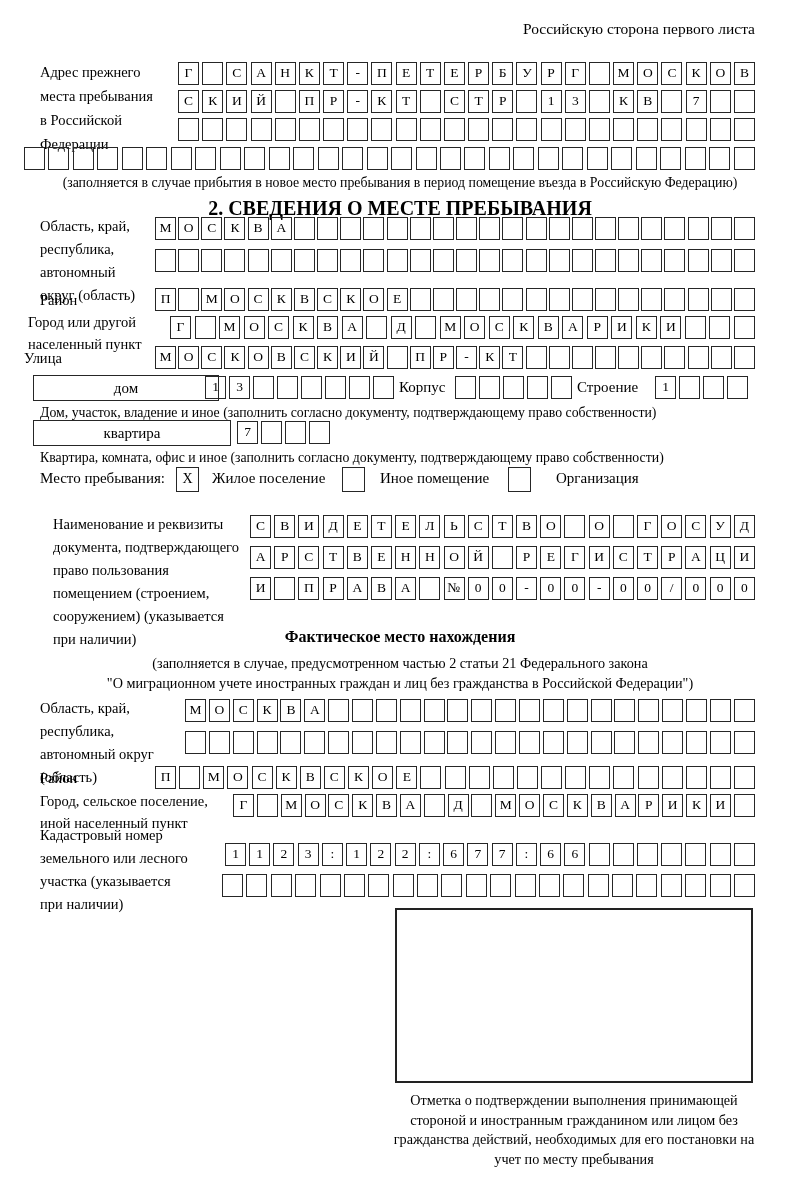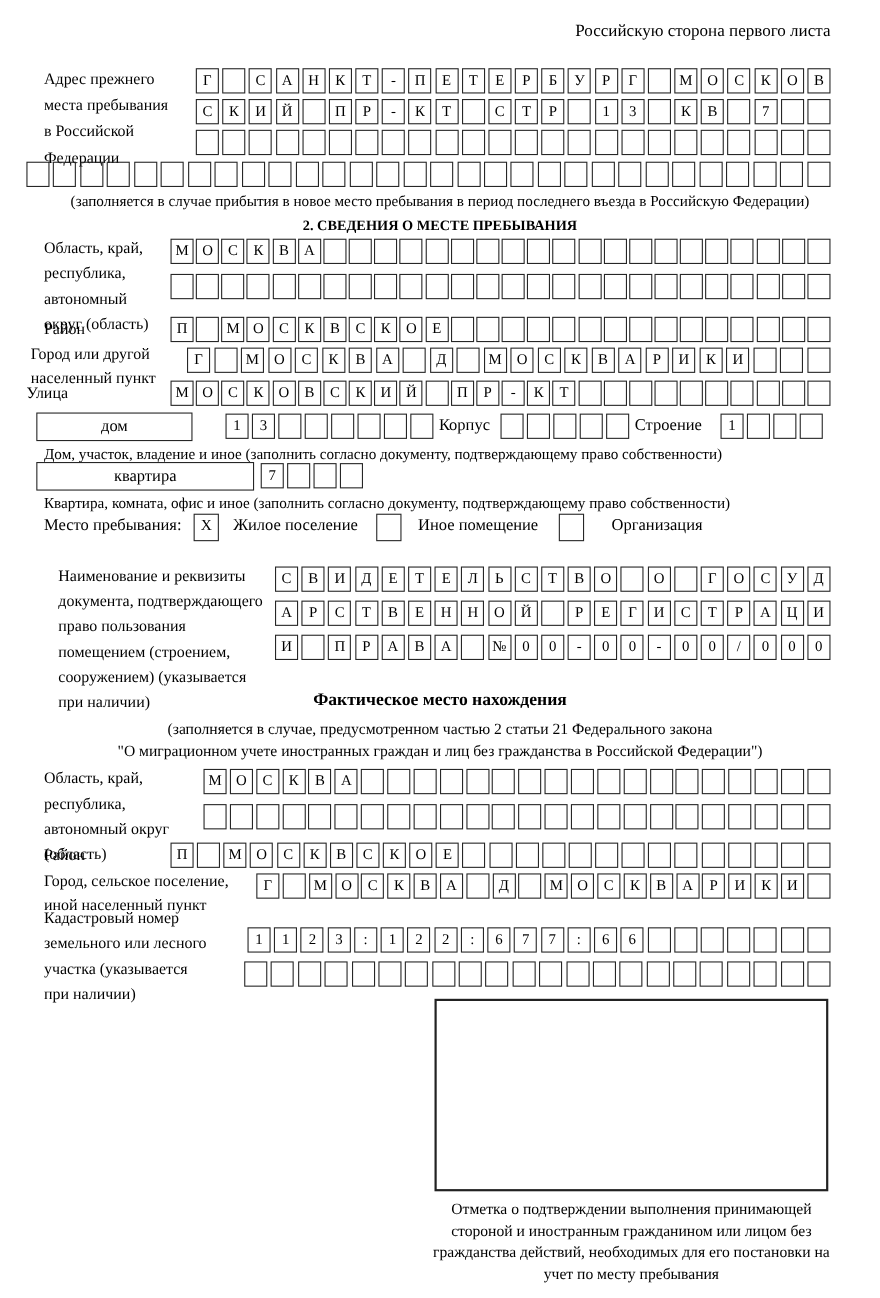--- a/index.html
+++ b/index.html
@@ -3,21 +3,21 @@
 <meta charset="utf-8">
 <style>
   html,body{margin:0;padding:0;background:#ffffff;}
   .page{position:relative;width:800px;height:1180px;background:#fff;color:#000;
         font-family:"Liberation Serif","DejaVu Serif",serif;overflow:hidden;}
   .abs{position:absolute;}
   .flabel{font-size:14.5px;line-height:23px;white-space:pre-line;}
   .hdr{font-size:15.5px;}
   .note{font-size:13.8px;}
   .note-c{text-align:center;left:0;right:0;}
-  .h-bold{font-weight:bold;text-align:center;left:0;right:0;font-size:13px;}
+  .h-bold{font-weight:bold;text-align:center;left:0;right:0;font-size:20px;}
   .row{display:flex;justify-content:space-between;}
   .row.fixed{justify-content:flex-start;gap:3px;}
   .cell{box-sizing:border-box;width:21px;height:23px;border:1.6px solid #262626;
         flex:0 0 21px;text-align:center;font-size:13.5px;line-height:20px;overflow:hidden;}
   .fieldbox{box-sizing:border-box;border:1.7px solid #262626;height:26px;
         display:flex;align-items:center;justify-content:center;font-size:15px;}
   .checkbox{box-sizing:border-box;width:23px;height:25px;border:1.6px solid #262626;
         text-align:center;font-size:14px;line-height:22px;}
   .opt{font-size:15px;}
   .stamp{box-sizing:border-box;border:2px solid #222;background:#fff;}
@@ -136,21 +136,21 @@
       <span class="cell"></span>
       <span class="cell"></span>
       <span class="cell"></span>
       <span class="cell"></span>
       <span class="cell"></span>
       <span class="cell"></span>
       <span class="cell"></span>
       <span class="cell"></span>
       <span class="cell"></span>
     </div>
-  <div class="abs note note-c" style="top:175px;">(заполняется в случае прибытия в новое место пребывания в период последнего въезда в Российскую Федерации)</div>
+  <div class="abs note note-c" style="top:175px;">(заполняется в случае прибытия в новое место пребывания в период помещение въезда в Российскую Федерацию)</div>
 
   <div class="abs h-bold" style="top:197px;">2. СВЕДЕНИЯ О МЕСТЕ ПРЕБЫВАНИЯ</div>
 
   <div class="abs flabel" style="left:40px;top:215px;width:112px;">Область, край,
 республика,
 автономный
 округ (область)</div>
   <div class="abs row" style="left:155px;right:45px;top:217px;">
       <span class="cell">М</span>
       <span class="cell">О</span>
@@ -290,21 +290,21 @@
       <span class="cell"></span>
       <span class="cell"></span>
       <span class="cell"></span>
       <span class="cell"></span>
       <span class="cell"></span>
       <span class="cell"></span>
       <span class="cell"></span>
       <span class="cell"></span>
     </div>
 
-  <div class="abs fieldbox" style="left:33px;top:375px;width:142px;">дом</div>
+  <div class="abs fieldbox" style="left:33px;top:375px;width:186px;">дом</div>
   <div class="abs row fixed" style="left:205px;top:376px;">
       <span class="cell">1</span>
       <span class="cell">3</span>
       <span class="cell"></span>
       <span class="cell"></span>
       <span class="cell"></span>
       <span class="cell"></span>
       <span class="cell"></span>
       <span class="cell"></span>
     </div>

